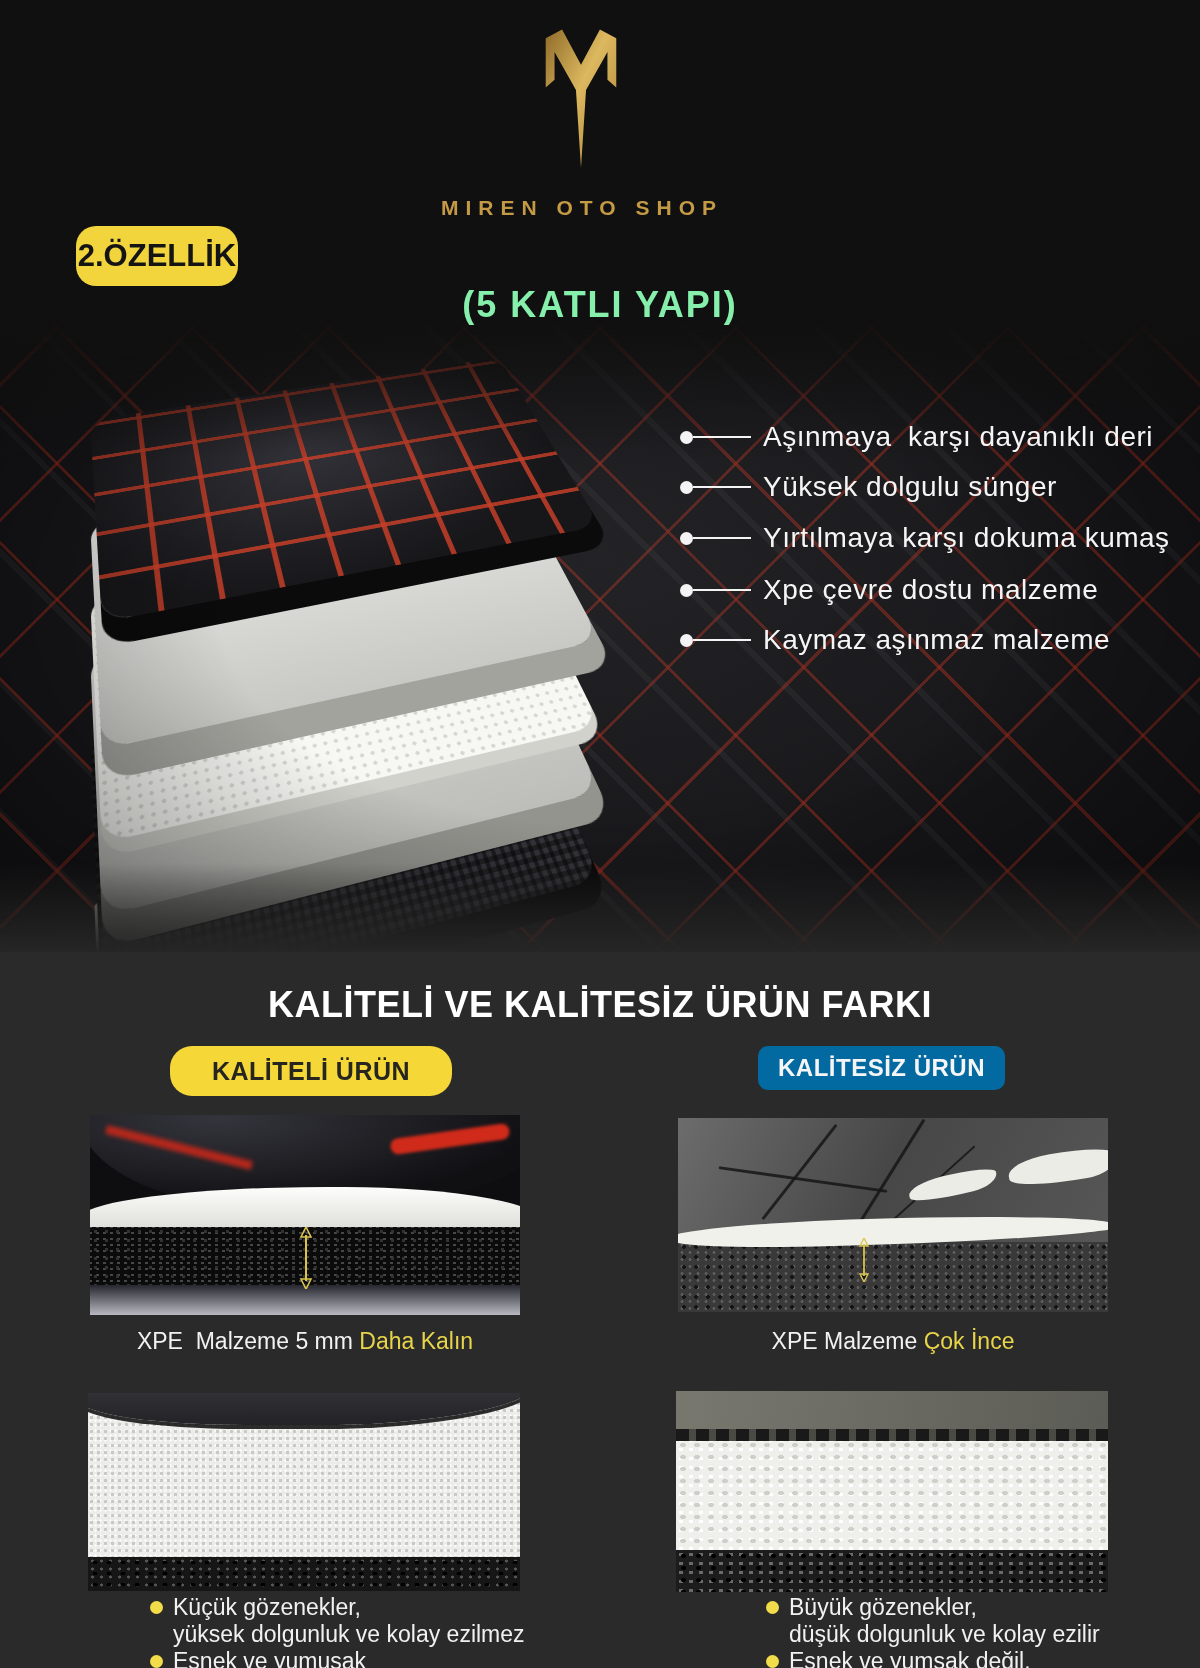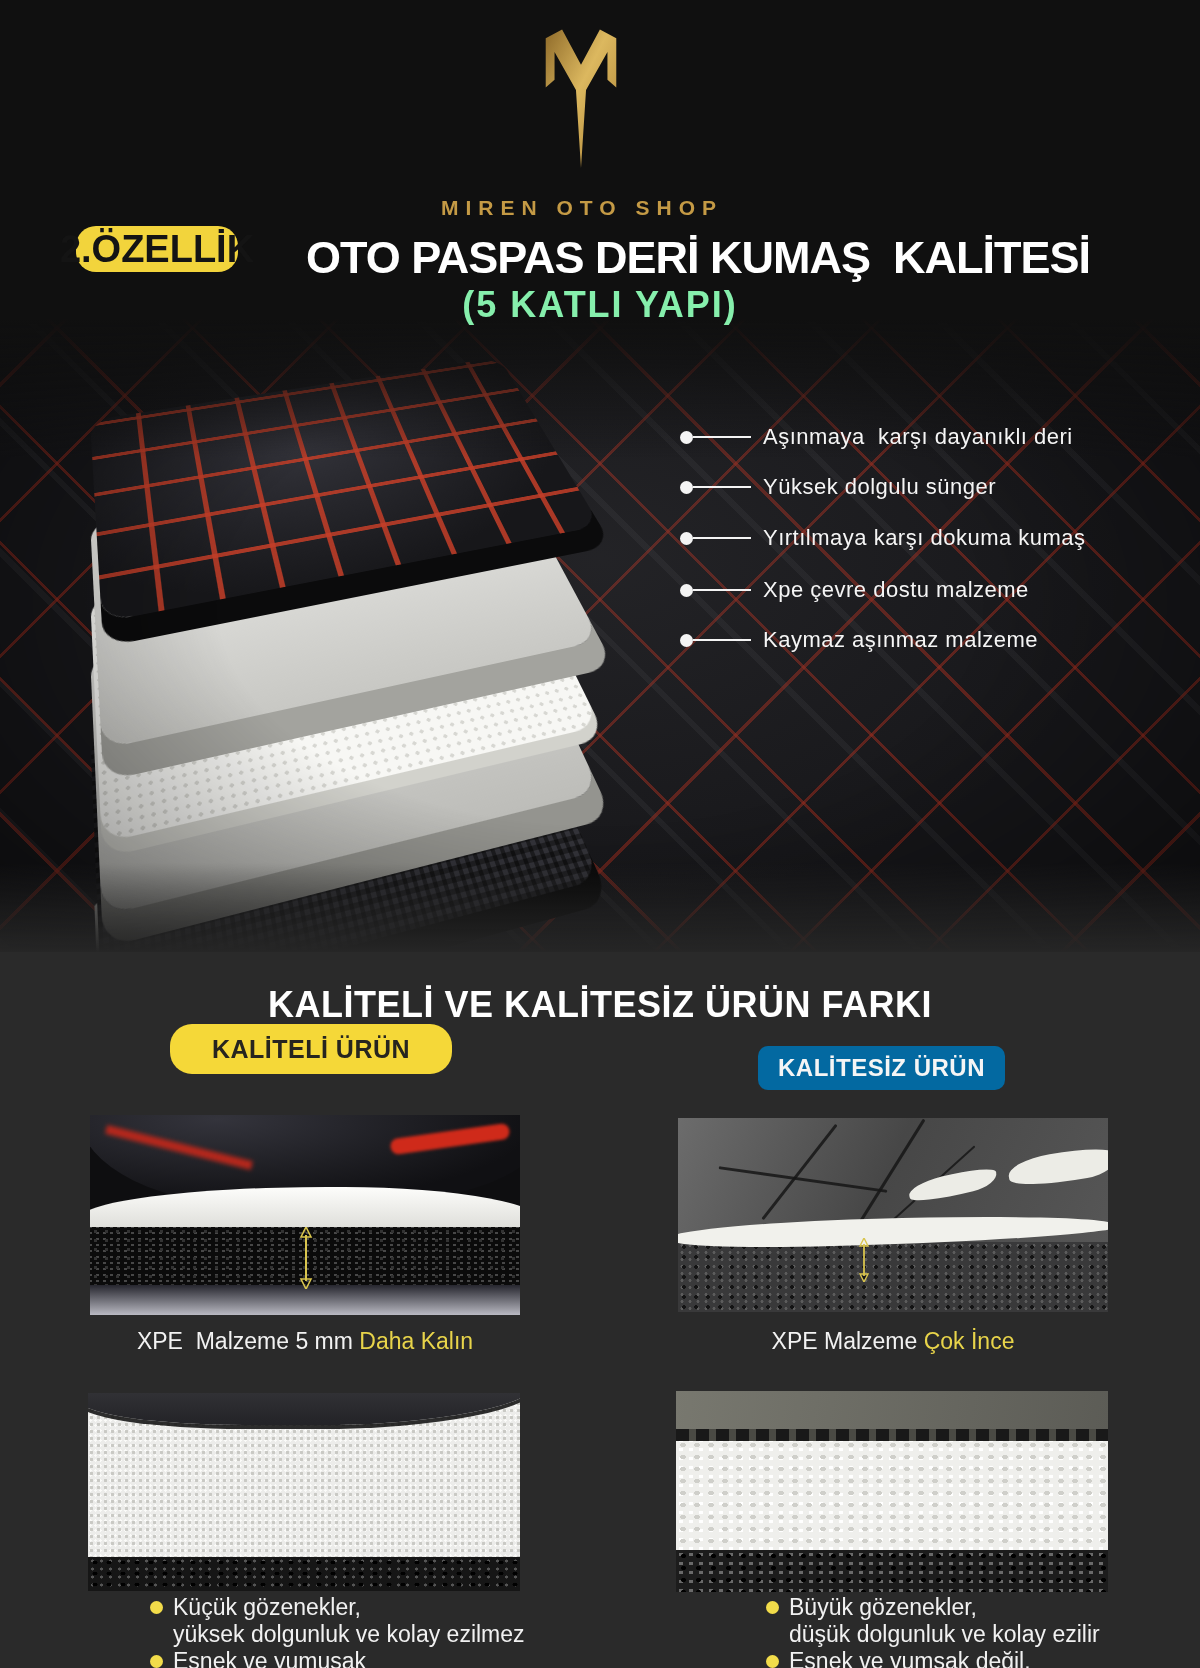--- a/index.html
+++ b/index.html
@@ -24,24 +24,24 @@
     position:absolute;left:0;top:318px;width:1200px;height:634px;
     background:linear-gradient(#101010 0%, rgba(16,16,16,0) 22%, rgba(16,16,16,0) 86%, #262626 100%),
                radial-gradient(ellipse at 50% 45%, transparent 45%, rgba(0,0,0,.55) 100%);
   }
   .logo{position:absolute;left:518px;top:4px;width:126px;height:192px;}
   .brand{
     position:absolute;left:0;top:196px;width:1164px;text-align:center;
     color:#c49a45;font-size:21px;font-weight:bold;letter-spacing:7px;
   }
   .feature-badge{
-    position:absolute;left:76px;top:226px;width:162px;height:46px;
+    position:absolute;left:76px;top:226px;width:162px;height:60px;
     background:#f2d43c;border-radius:20px;color:#141414;
     display:flex;align-items:center;justify-content:center;
-    font-size:38px;font-weight:bold;letter-spacing:0px;
+    font-size:31px;font-weight:bold;letter-spacing:0px;
   }
   .page-title{
     position:absolute;left:258px;top:232px;width:880px;text-align:center;
     color:#ffffff;font-size:45px;font-weight:900;letter-spacing:-1px;white-space:pre;
   }
   .page-subtitle{
     position:absolute;left:0px;top:284px;width:1200px;text-align:center;
     color:#86efac;font-size:36px;font-weight:600;letter-spacing:2px;
   }
   
@@ -71,29 +71,29 @@
       repeating-linear-gradient(0deg, #202023 0 5px, #34343a 5px 10px);
     box-shadow:0 22px 0 #0a0a0a;}
   .slab-z{top:408px;z-index:1;height:250px;
     background:linear-gradient(110deg,#cfcfca,#8b8b86);
     clip-path:polygon(0 42%, 13% 26%, 36% 26%, 52% 60%, 70% 30%, 100% 30%, 100% 52%, 80% 52%, 60% 88%, 38% 88%, 20% 50%, 0 66%);
     border-radius:0;}
   
   .layer-label{position:absolute;left:680px;height:30px;display:flex;align-items:center;z-index:8;}
   .label-dot{width:13px;height:13px;border-radius:50%;background:#f4f4f4;flex:0 0 auto;}
   .label-line{width:58px;height:2.5px;background:#f4f4f4;margin:0 12px 0 0;flex:0 0 auto;}
-  .label-text{color:#f5f5f5;font-size:22px;font-weight:500;white-space:pre;letter-spacing:.5px;}
+  .label-text{color:#f5f5f5;font-size:28px;font-weight:500;white-space:pre;letter-spacing:.5px;}
   
   .section{position:absolute;left:0;top:952px;width:1200px;height:716px;background:#2a2a2a;}
   .section-title{
     position:absolute;left:0;top:32px;width:1200px;text-align:center;
     color:#fff;font-size:36px;font-weight:900;letter-spacing:.5px;
   }
   .pill{position:absolute;display:flex;align-items:center;justify-content:center;font-weight:700;}
-  .pill-good{left:170px;top:72px;width:282px;height:50px;border-radius:22px;background:#f5d838;color:#26251f;font-size:25px;letter-spacing:.5px;}
+  .pill-good{left:170px;top:94px;width:282px;height:50px;border-radius:22px;background:#f5d838;color:#26251f;font-size:25px;letter-spacing:.5px;}
   .pill-bad{left:758px;top:94px;width:247px;height:44px;border-radius:10px;background:#0369a1;color:#f5f5f5;font-size:24px;letter-spacing:.5px;}
   .photo{position:absolute;overflow:hidden;}
   
   .photo-g1{left:90px;top:163px;width:430px;height:200px;background:#0e0e10;}
   .g1-leather{position:absolute;left:-10px;top:-18px;width:460px;height:110px;background:radial-gradient(ellipse at 30% 20%, #34343c, #101013 70%);border-radius:0 0 45% 40%/0 0 70px 90px;}
   .g1-red1{position:absolute;left:14px;top:28px;width:150px;height:9px;background:#b3271c;transform:rotate(14deg);filter:blur(2px);}
   .g1-red2{position:absolute;left:300px;top:16px;width:120px;height:16px;background:#cf2a1a;transform:rotate(-8deg);filter:blur(1.5px);border-radius:8px;}
   .g1-foam{position:absolute;left:-12px;top:72px;width:470px;height:52px;background:linear-gradient(#fdfdfb,#d6d6d1);border-radius:55% 45% 30% 40%/34px 40px 14px 18px;}
   .g1-fiber{position:absolute;left:0;top:112px;width:430px;height:62px;
     background-color:#0b0b0b;
@@ -167,21 +167,20 @@
           <stop offset="0" stop-color="#8f6b2a"></stop>
           <stop offset="0.45" stop-color="#dcb85f"></stop>
           <stop offset="1" stop-color="#a87f33"></stop>
         </linearGradient>
       </defs>
       <path fill="url(#gold)" d="M35 4 L50 32 L65 4 L78 11 L78 50 L71 44 L71 22 L54 52 L50 114 L46 52 L29 22 L29 44 L22 50 L22 11 Z"></path>
     </svg>
     <div class="brand">MIREN OTO SHOP</div>
 
     <div class="feature-badge">2.ÖZELLİK</div>
-    <div class="page-title">OTO PASPAS DERİ KUMAŞ  KALİTESİ</div>
     <div class="page-subtitle">(5 KATLI YAPI)</div>
 
     <div class="layer-label" style="top:422px;">
       <span class="label-dot"></span>
       <span class="label-line"></span>
       <span class="label-text">Aşınmaya  karşı dayanıklı deri</span>
     </div>
     <div class="layer-label" style="top:472px;">
       <span class="label-dot"></span>
       <span class="label-line"></span>

